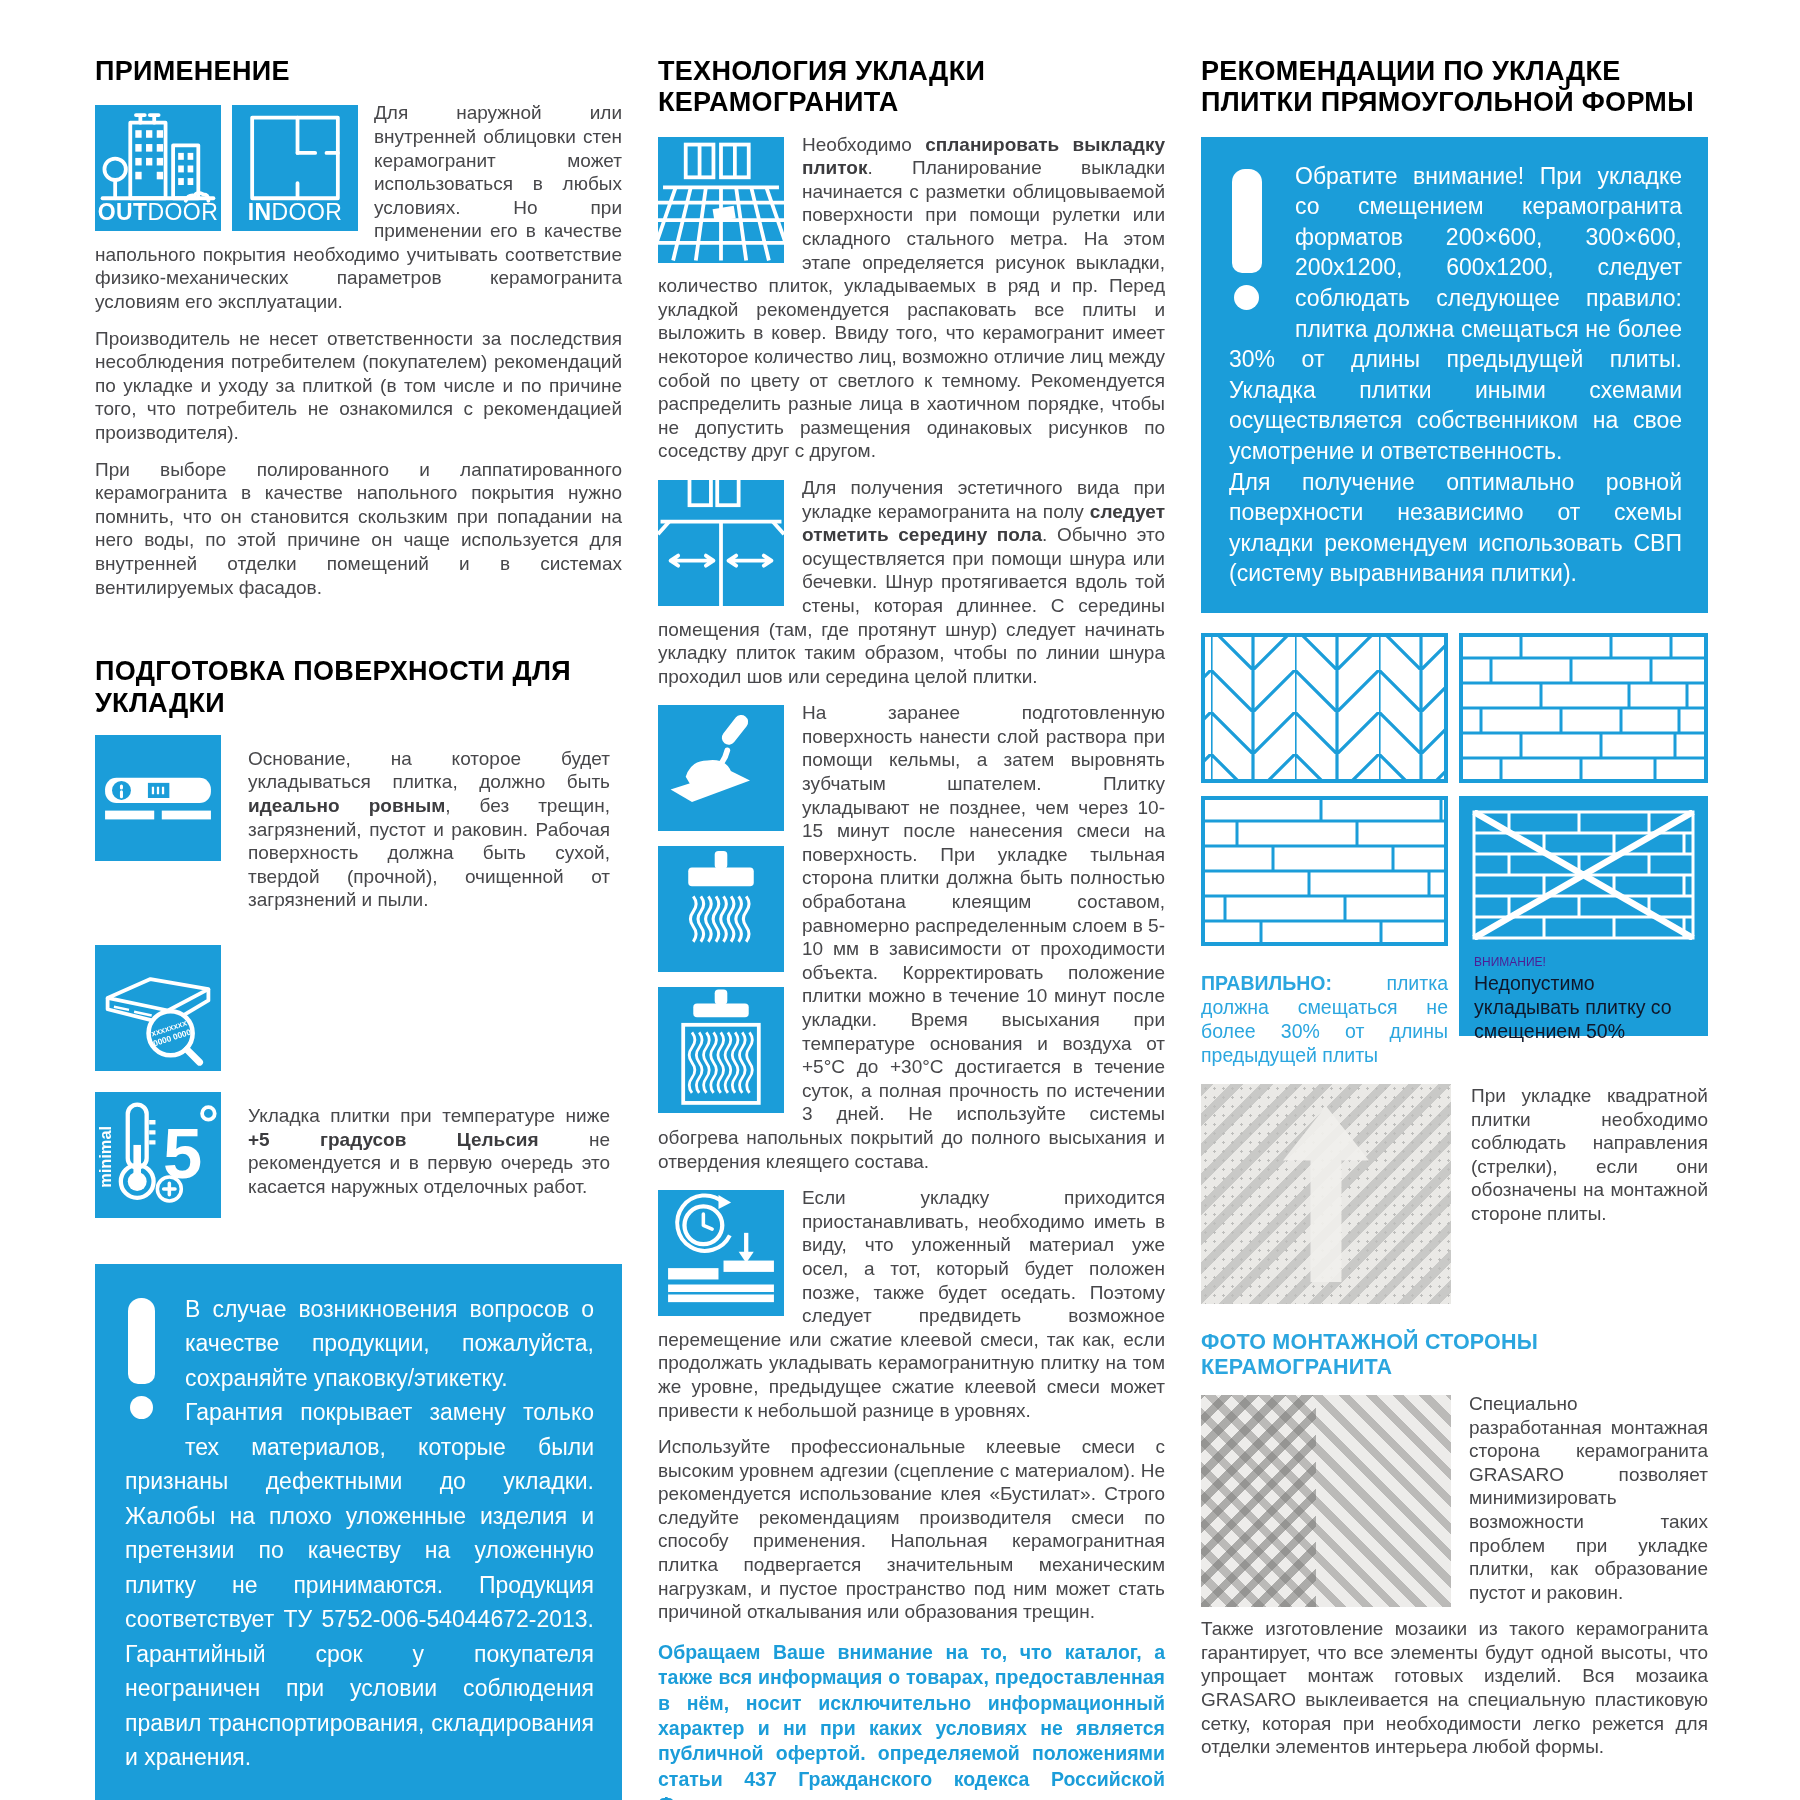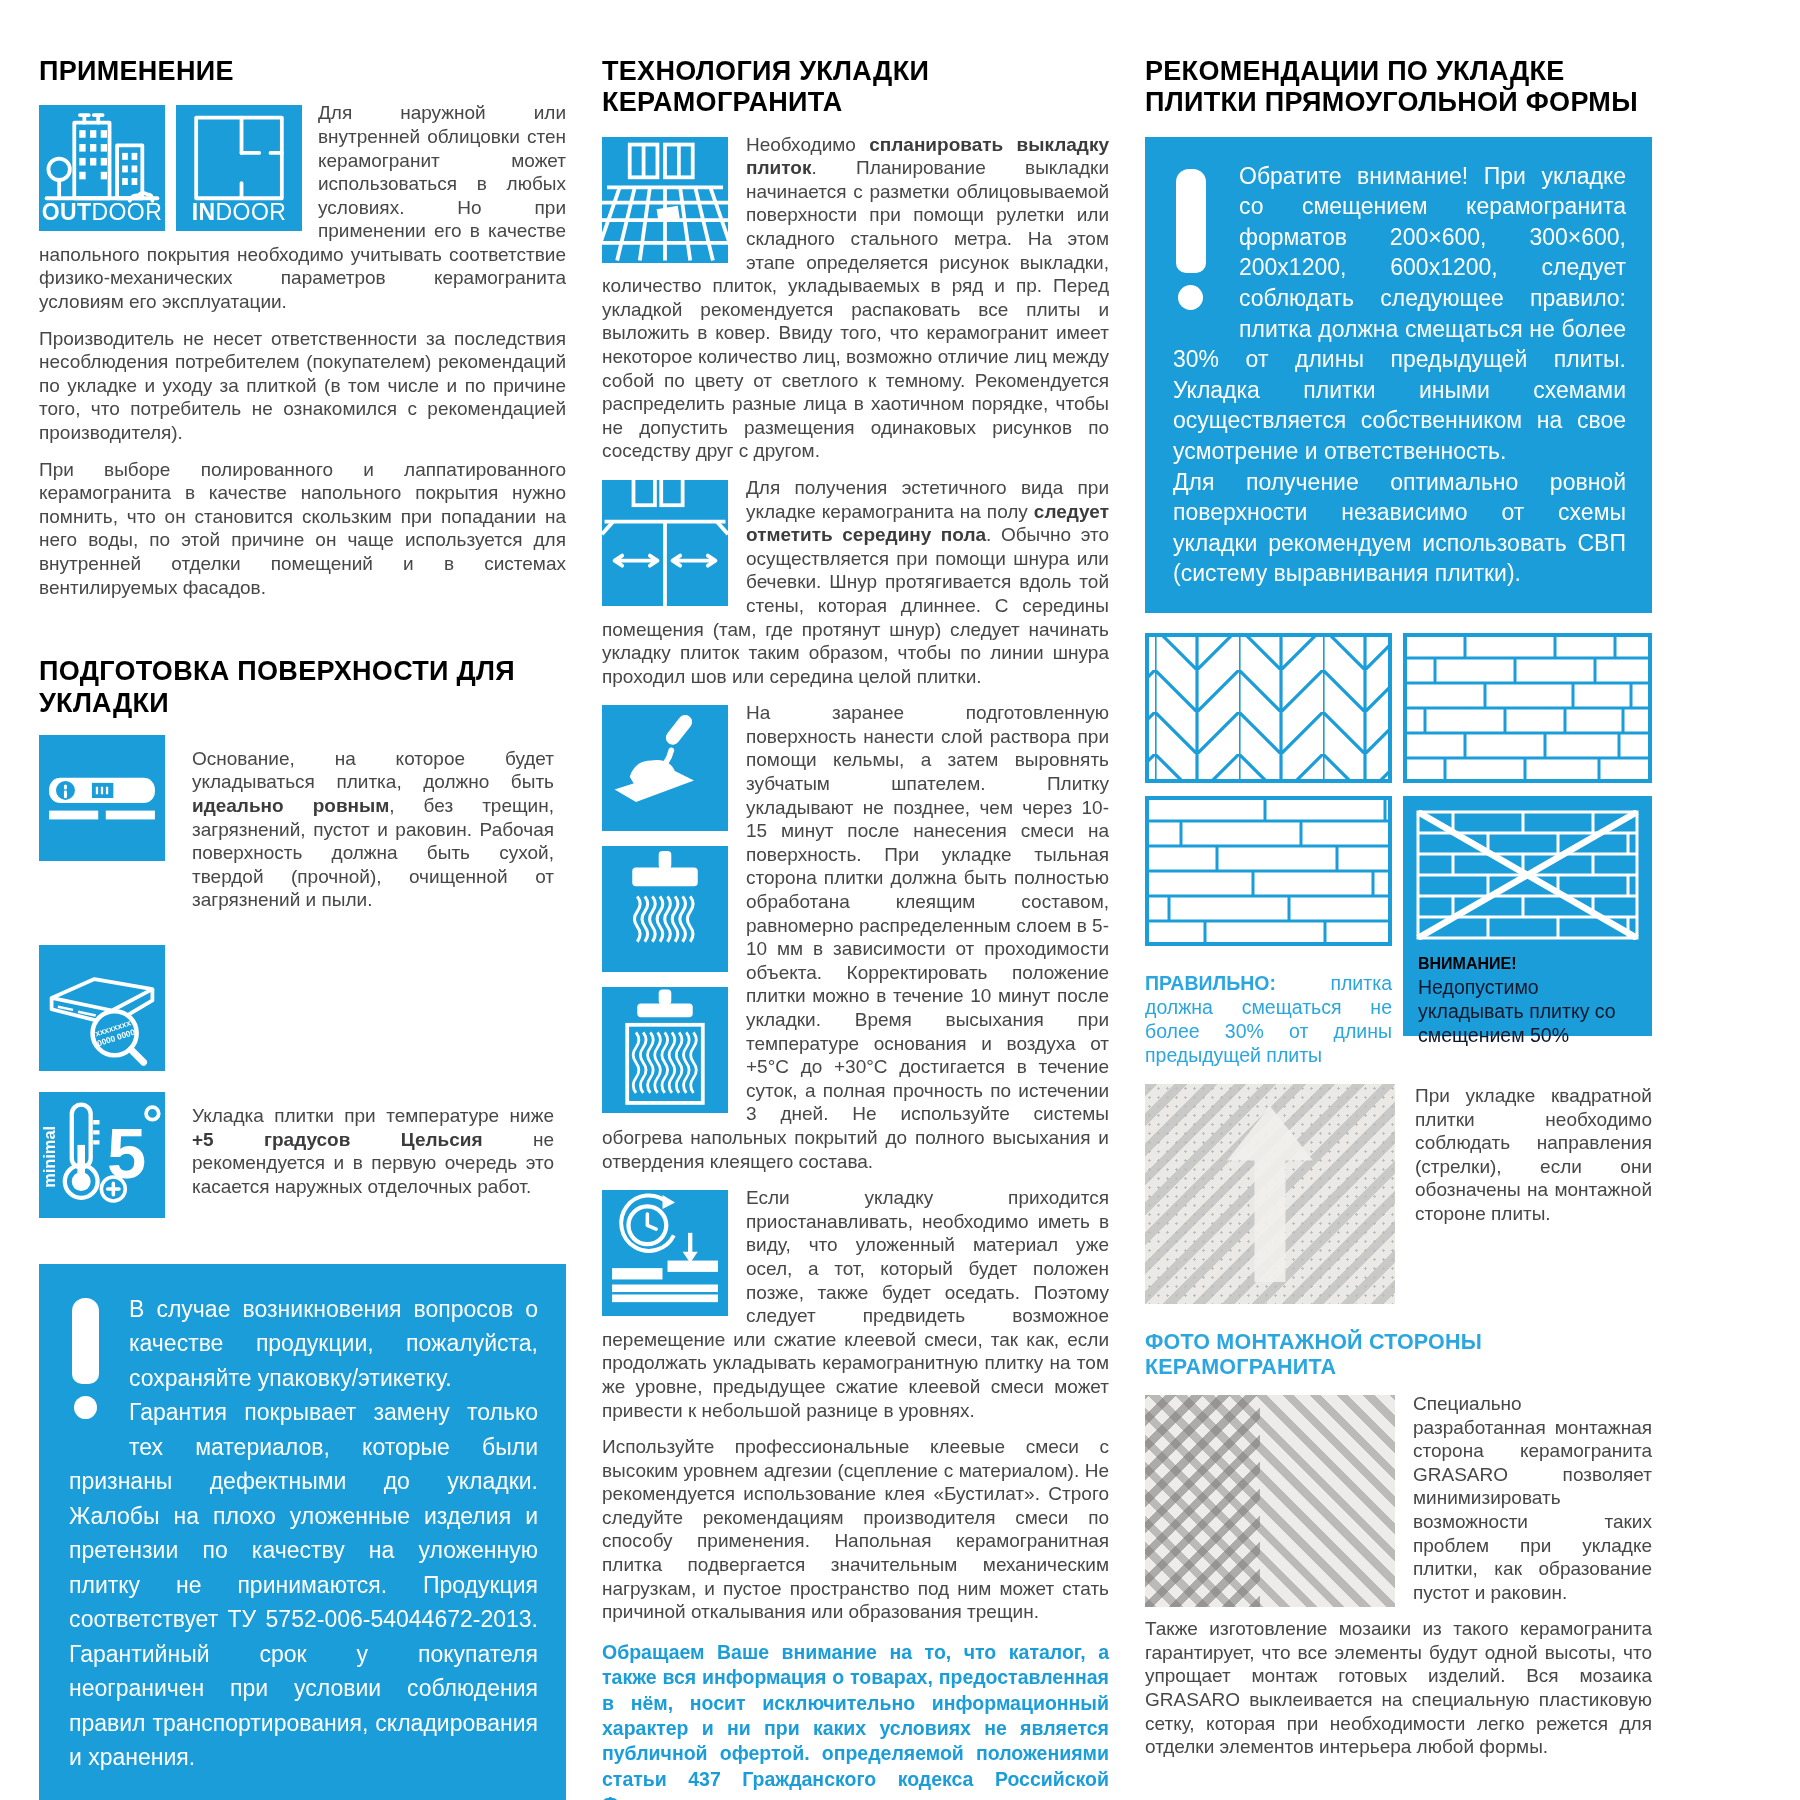--- a/index.html
+++ b/index.html
@@ -1,17 +1,17 @@
 <!DOCTYPE html>
 <html><head>
 <meta charset="utf-8">
 <style>
   html,body { margin:0; padding:0; background:#ffffff; }
   body { width:1800px; height:1800px; font-family:"Liberation Sans", sans-serif; position:relative; overflow:hidden; }
-  .page { box-sizing:border-box; width:1800px; height:1800px; padding:56px 86px 0 39px; display:flex; gap:36px; }
+  .page { box-sizing:border-box; width:1800px; height:1800px; padding:56px 86px 0 95px; display:flex; gap:36px; }
   .col { flex:none; }
   .col1 { width:527px; }
   .col2 { width:507px; }
   .col3 { width:507px; }
 
   .h-section { font-size:27px; font-weight:bold; color:#000; line-height:1.16; letter-spacing:.3px; margin:0 0 14px; }
   .h-later { margin-top:44px; margin-bottom:16px; }
   p.body { font-size:19px; line-height:23.6px; color:#47474a; text-align:justify; margin:0 0 13px; }
   p.body b { color:#3c3c3f; }
 
@@ -46,21 +46,21 @@
   .flowp { display:flow-root; }
 
   .legal { font-size:19.5px; line-height:25.4px; font-weight:bold; color:#1b9dd9; text-align:justify; margin:16px 0 0; }
 
   
   .pgrid { display:grid; grid-template-columns:247px 249px; column-gap:11px; row-gap:13px; align-items:start; }
   .pattern-cell svg { display:block; }
   .correct-cap { font-size:19.5px; line-height:24px; color:#2ba6df; text-align:justify; margin:25px 0 0; }
   .correct-cap b { font-weight:bold; }
   .attnbox { background:#1b9dd9; box-sizing:border-box; height:240px; padding:14px 13px 10px; }
-  .attn-title { color:#000000; font-weight:bold; font-size:16px; margin:11px 0 2px 2px; }
+  .attn-title { color:#4c1d95; font-weight:normal; font-size:12px; margin:11px 0 2px 2px; }
   .attn-text { color:#0f172a; font-size:19.5px; line-height:24px; margin:0 0 0 2px; }
 
   .photo-row { display:flex; gap:20px; margin-top:17px; }
   .photo1 { width:250px; height:220px; flex:none; position:relative; overflow:hidden;
             background: radial-gradient(#bdbdbb 1px, rgba(0,0,0,0) 1.4px), repeating-linear-gradient(135deg,#c9c9c7 0 9px,#eae9e6 9px 21px);
             background-size:9px 9px, auto; }
   .photo1-arrow { position:absolute; left:50%; top:22px; width:86px; height:176px; transform:translateX(-50%);
             background:#f0efec; opacity:.93;
             clip-path:polygon(50% 0,100% 31%,68% 31%,68% 100%,32% 100%,32% 31%,0 31%); }
   .h-photo { font-size:21.5px; font-weight:bold; color:#2ba6df; margin:26px 0 12px; letter-spacing:.2px; }

